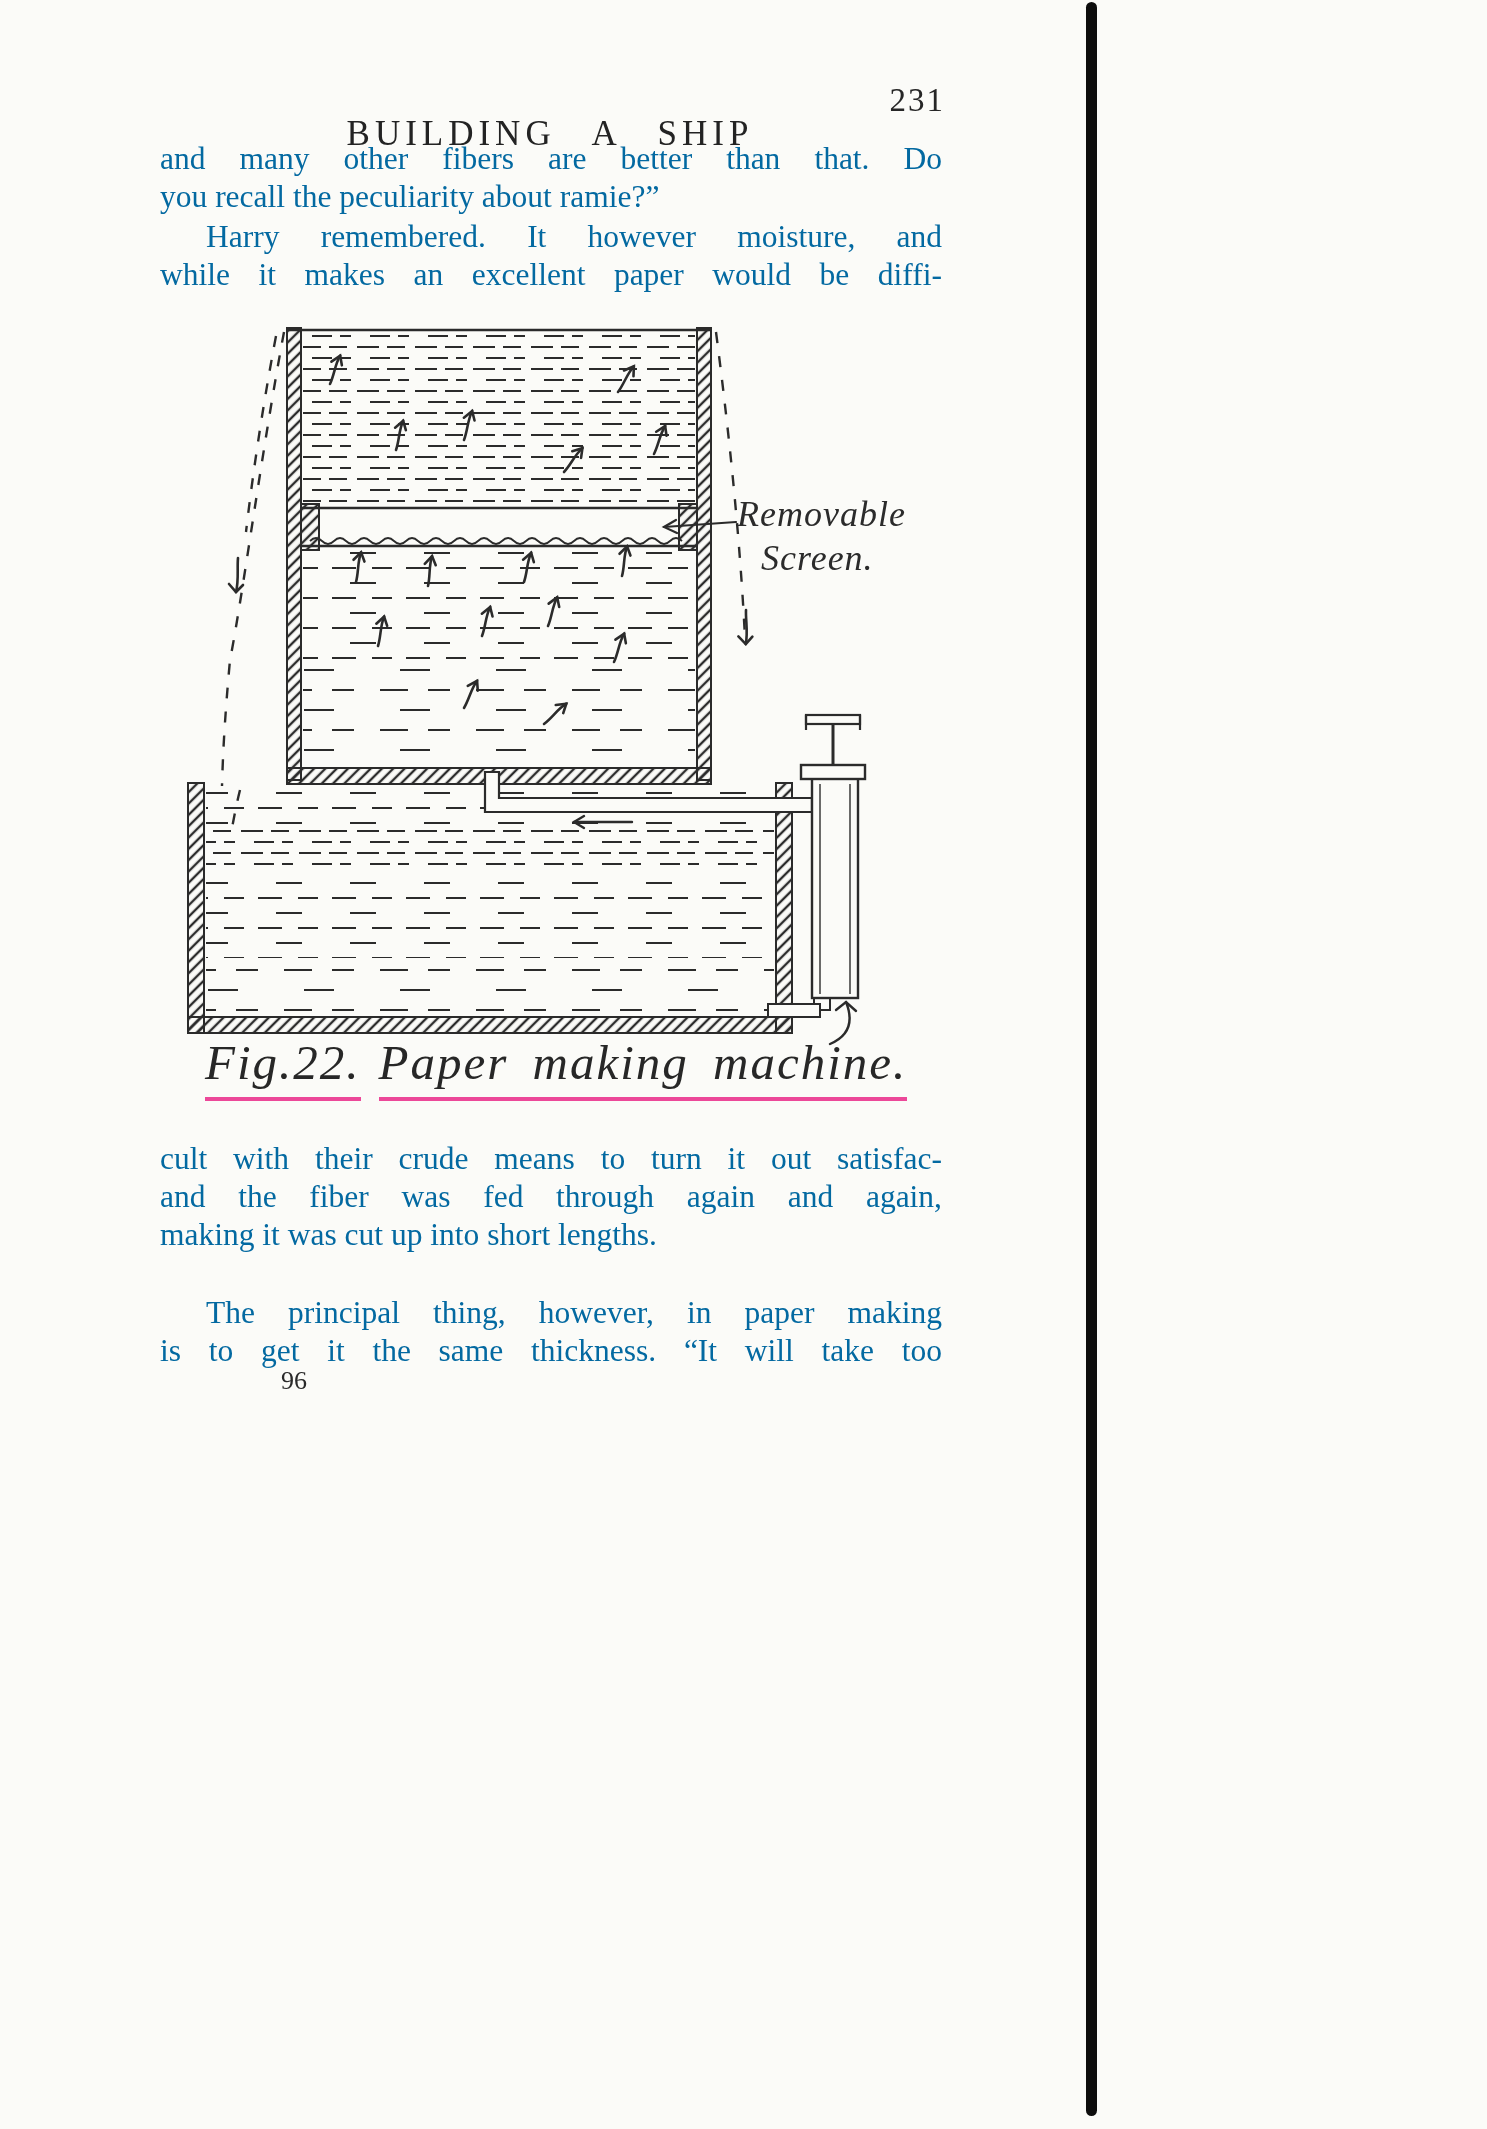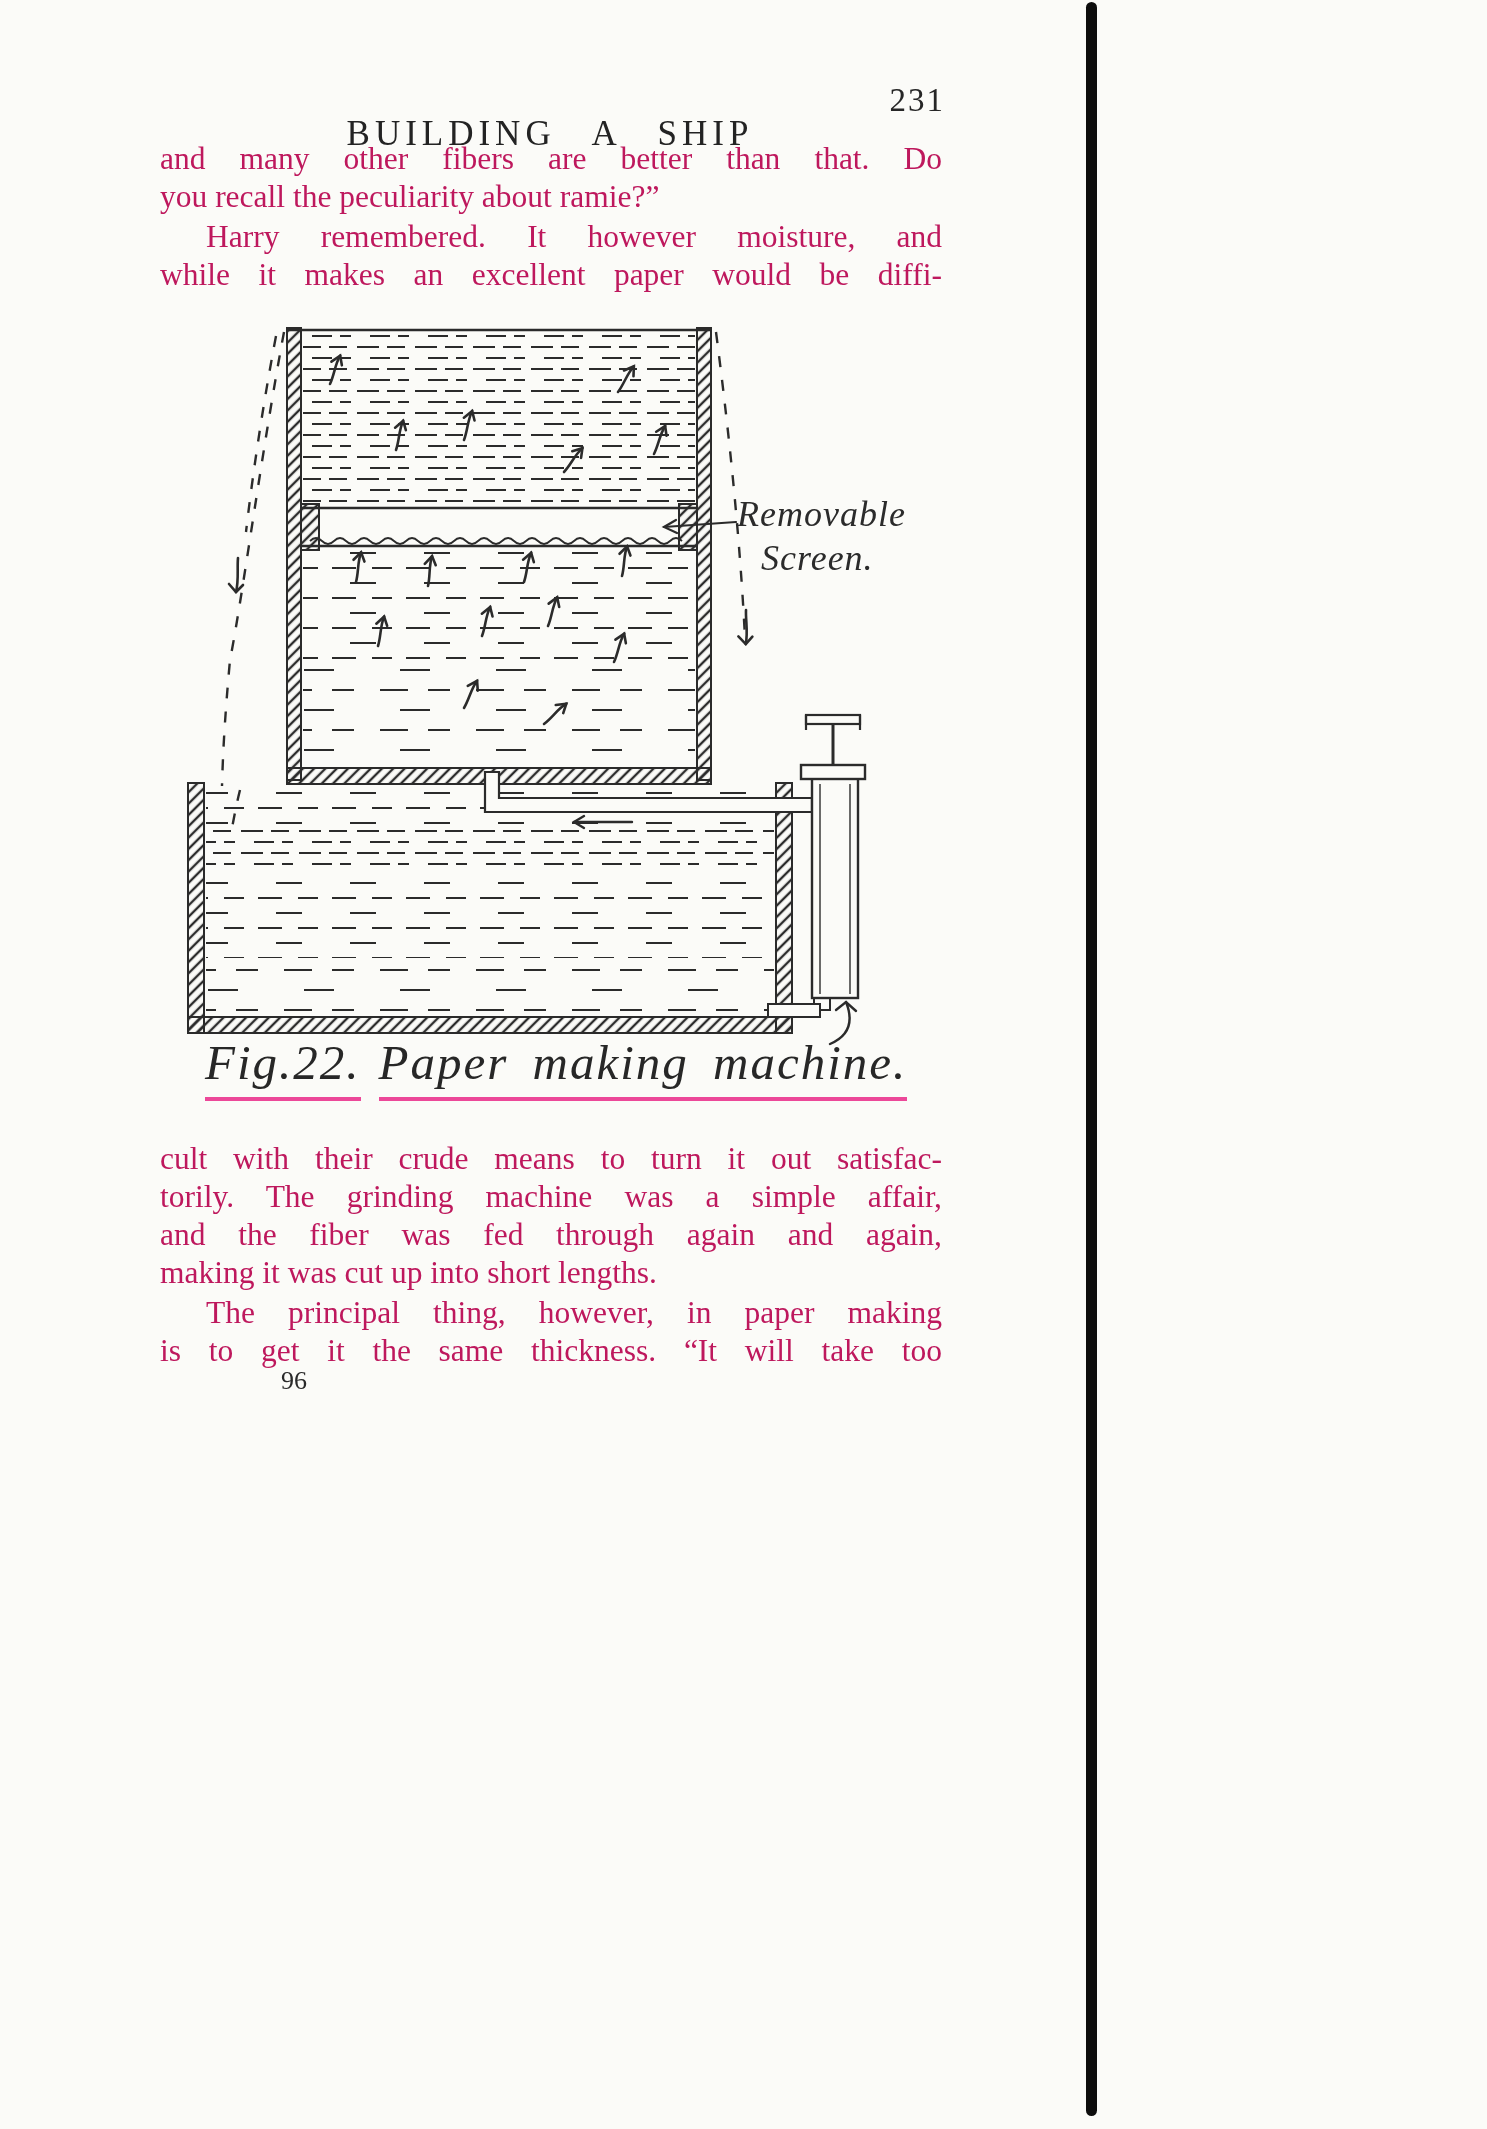--- a/index.html
+++ b/index.html
@@ -17,21 +17,21 @@
     text-align:center; font-size:35px; letter-spacing:5px; word-spacing:24px;
     color:#232323;
     margin-top:34px;
   }
   .pageno {
     position:absolute; left:850px; top:82px; width:95px;
     text-align:right; font-size:33px; letter-spacing:2px;
   }
   .para {
     position:absolute; left:160px; width:782px;
-    font-size:31.5px; line-height:38px; color:#be185d;
+    font-size:31.5px; line-height:38px; color:#0369a1;
   }
   .line { text-align:left; }
   .line.j { text-align:justify; text-align-last:justify; -moz-text-align-last:justify; }
   .line.ind { text-indent:46px; }
   .figure-svg { position:absolute; left:180px; top:320px; }
   .screen-label {
     position:absolute; left:737px; top:492px;
     font-size:36px; font-style:italic; line-height:44px; letter-spacing:1px;
     color:#2b2b2b; white-space:nowrap;
   }
@@ -185,21 +185,20 @@
     <div class="l1">Removable</div>
     <div class="l2">Screen.</div>
   </div>
 
   <div class="caption">
     <span class="u first">Fig.22.</span><span class="u">Paper making machine.</span>
   </div>
 
   <div class="para" style="top:1140px">
     <div class="line j">cult with their crude means to turn it out satisfac-</div>
-    <div class="line j">torily.  The grinding machine was a simple affair,</div>
     <div class="line j">and the fiber was fed through again and again,</div>
     <div class="line">making it was cut up into short lengths.</div>
   </div>
 
   <div class="para" style="top:1294px">
     <div class="line j ind">The principal thing, however, in paper making</div>
     <div class="line j">is to get it the same thickness.  “It will take too</div>
   </div>
 
   <div class="footer">96</div>

